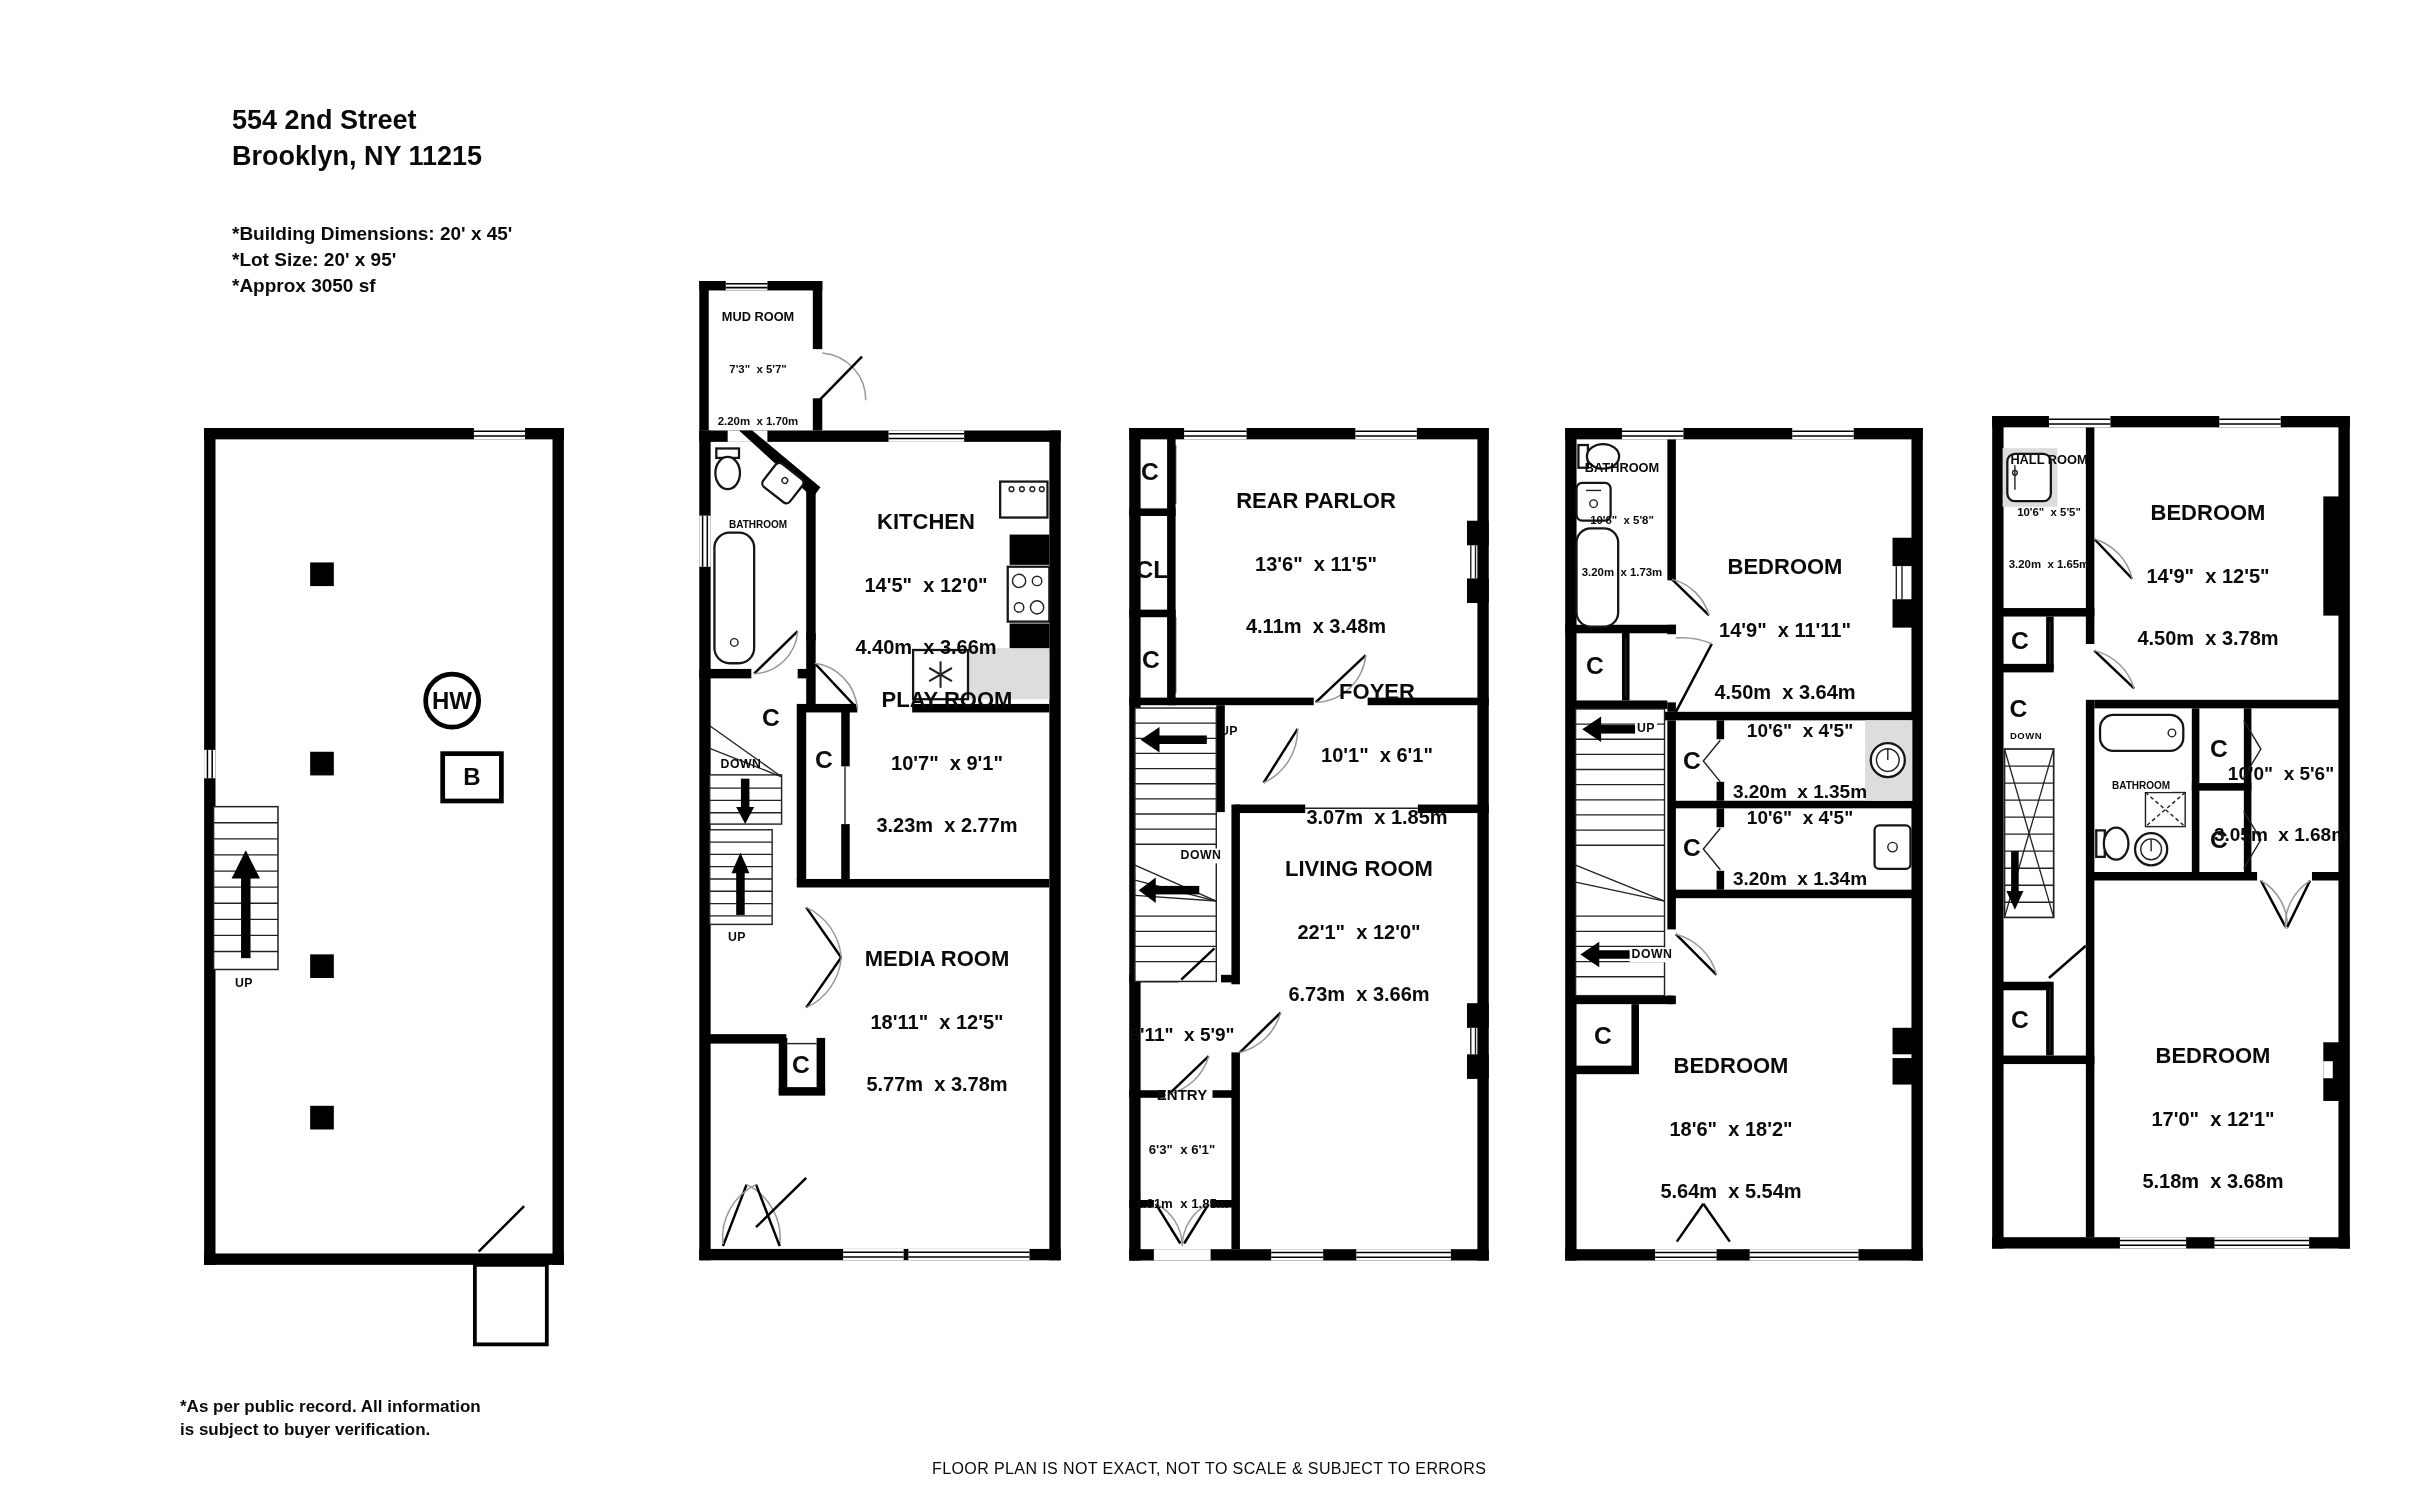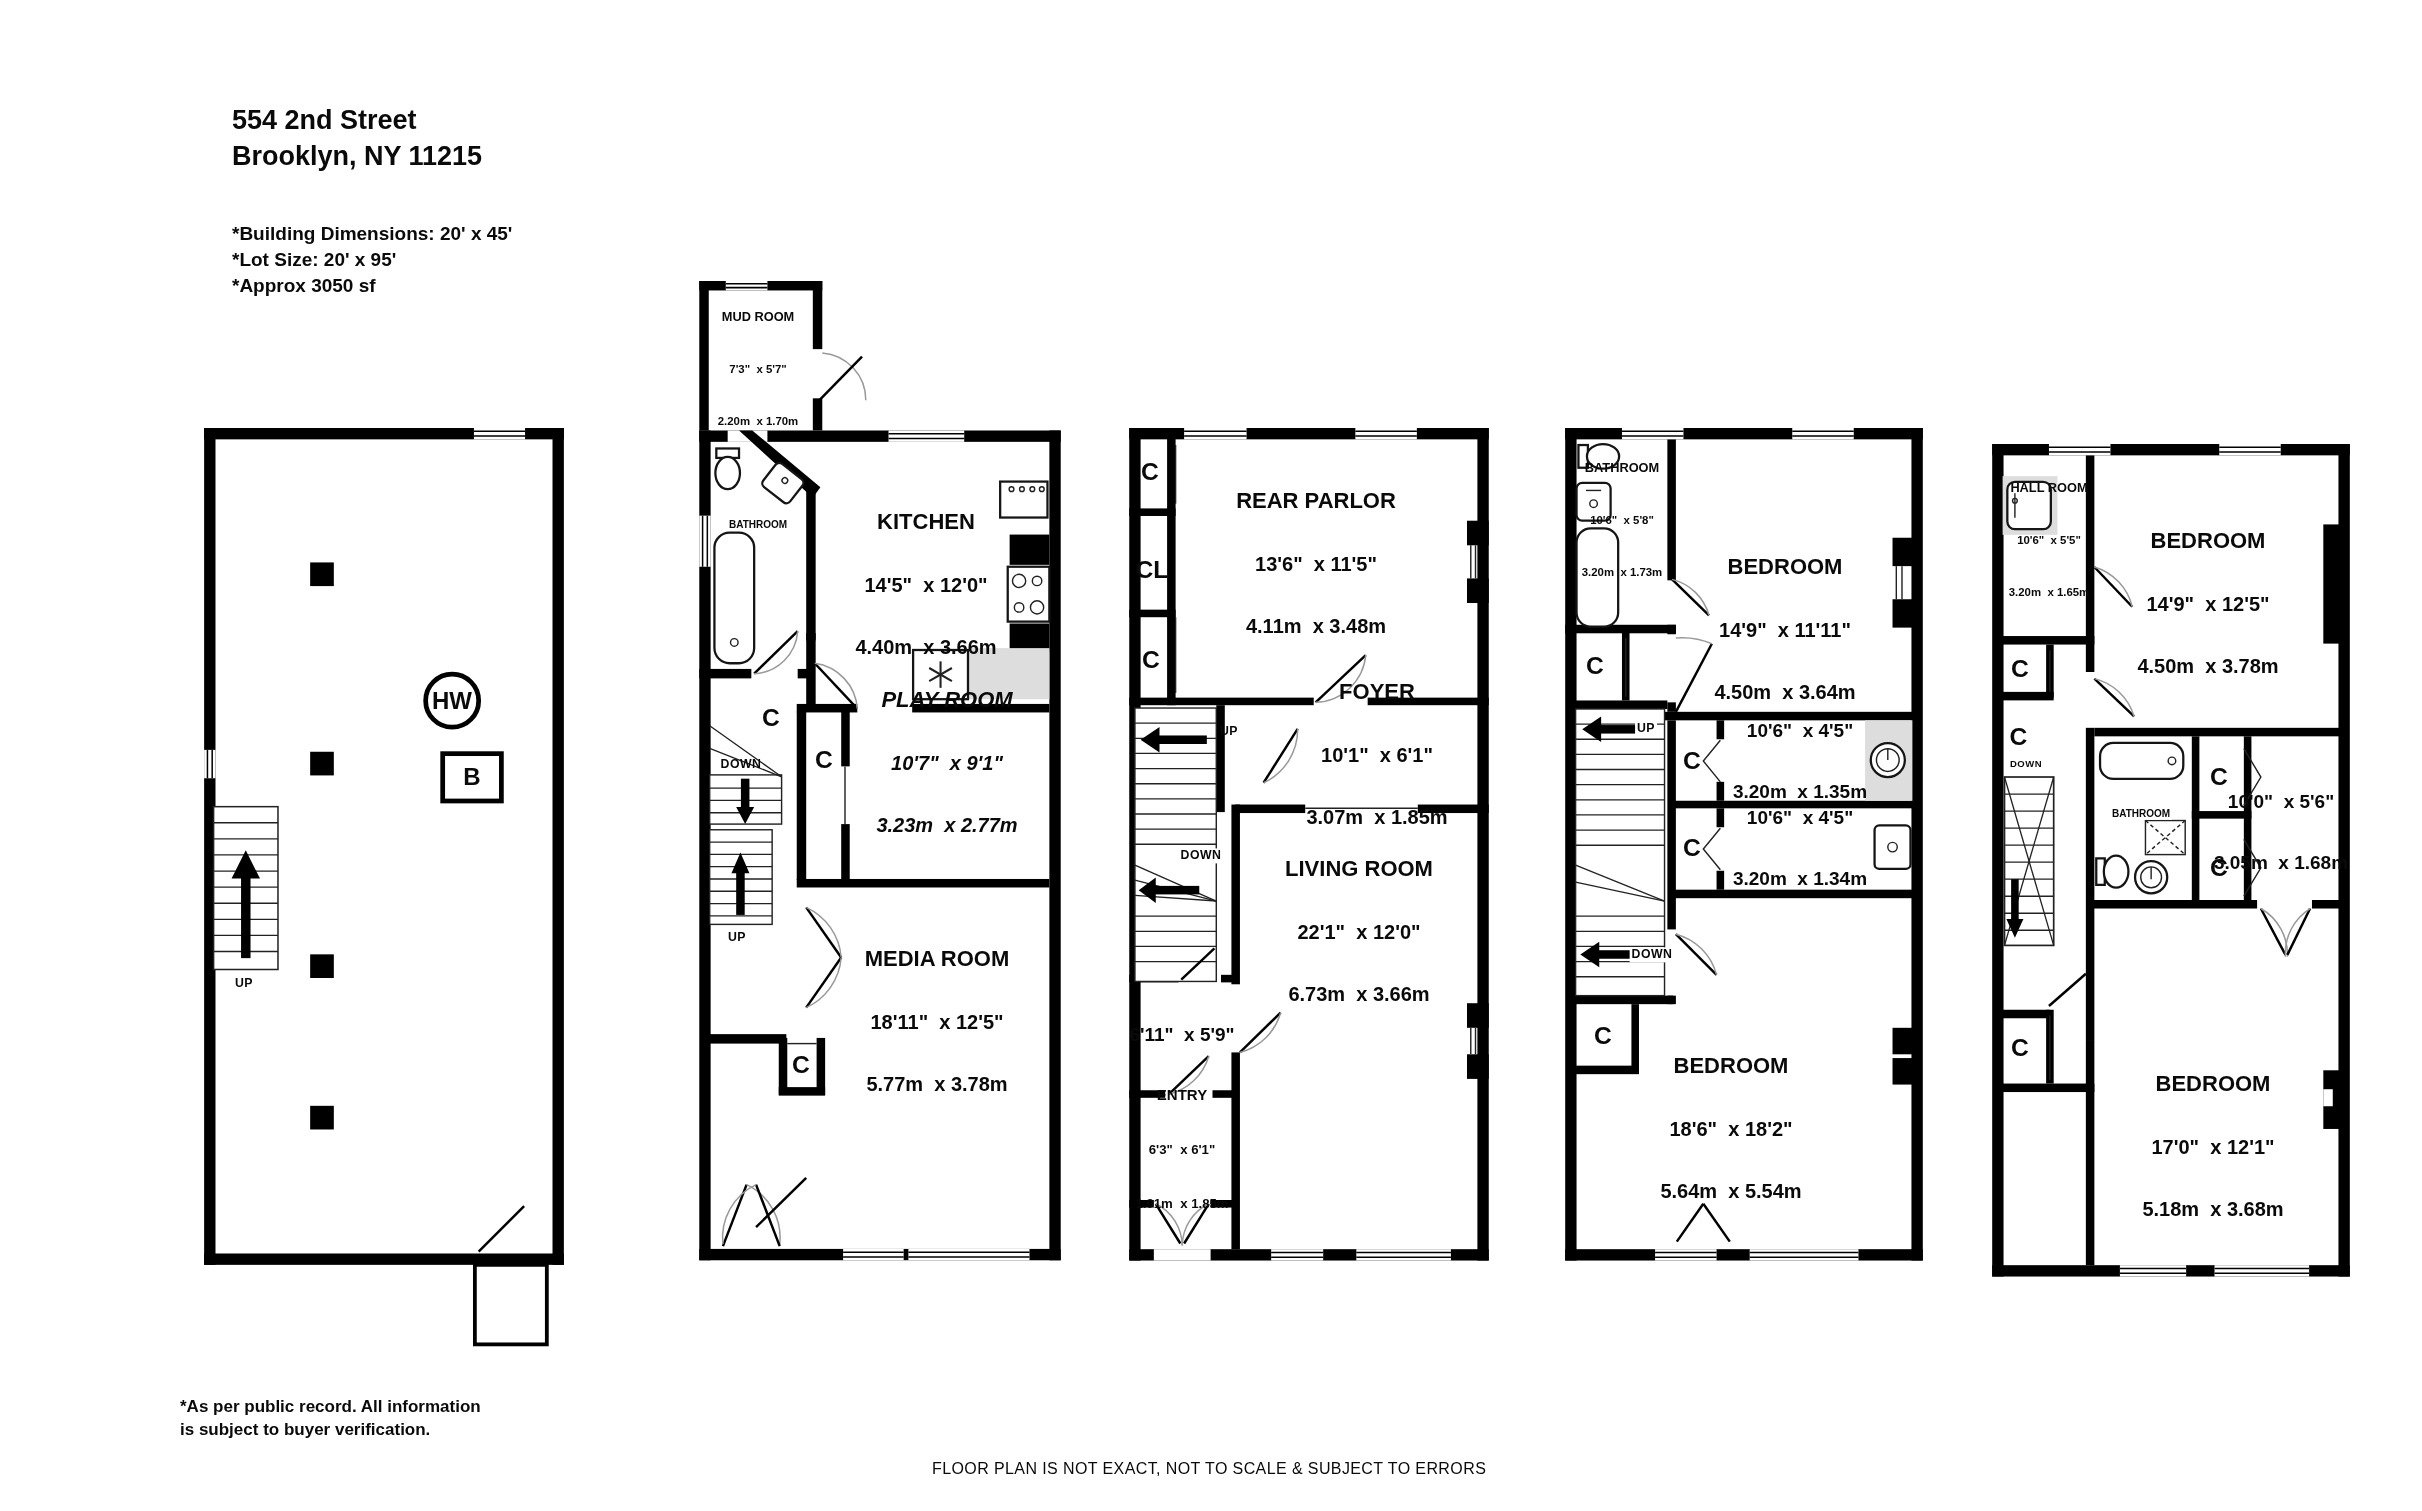--- a/index.html
+++ b/index.html
@@ -261,21 +261,21 @@
       <span class="dm">2.20m  x 1.70m</span>
     </div>
     <div class="lbl" style="left:59px;top:244px;"><span class="tiny">BATHROOM</span></div>
     <div class="lbl" style="left:227px;top:303px;">
       <span class="nm">KITCHEN</span>
       <span class="dm">14'5"  x 12'0"</span>
       <span class="dm">4.40m  x 3.66m</span>
     </div>
     <div class="lbl" style="left:72px;top:437px;"><span class="cc">C</span></div>
     <div class="lbl" style="left:125px;top:479px;"><span class="cc">C</span></div>
-    <div class="lbl" style="left:248px;top:481px;font-style:italic;">
+    <div class="lbl" style="left:248px;top:481px;">
       <span class="nm">PLAY ROOM</span>
       <span class="dm">10'7"  x 9'1"</span>
       <span class="dm">3.23m  x 2.77m</span>
     </div>
     <div class="lbl" style="left:42px;top:484px;"><span class="ud">DOWN</span></div>
     <div class="lbl" style="left:38px;top:657px;"><span class="ud">UP</span></div>
     <div class="lbl" style="left:238px;top:740px;">
       <span class="nm">MEDIA ROOM</span>
       <span class="dm">18'11"  x 12'5"</span>
       <span class="dm">5.77m  x 3.78m</span>
@@ -551,21 +551,21 @@
     </div>
     <div class="lbl" style="left:87px;top:527px;background:#fff;padding:0 1.9px;"><span class="ud">DOWN</span></div>
     <div class="lbl" style="left:38px;top:608px;"><span class="cc">C</span></div>
     <div class="lbl" style="left:166px;top:700px;">
       <span class="nm">BEDROOM</span>
       <span class="dm">18'6"  x 18'2"</span>
       <span class="dm">5.64m  x 5.54m</span>
     </div>
   </div>
 
-  <div class="plan" style="left:1968px;top:444px;width:358px;height:842px;">
+  <div class="plan" style="left:1968px;top:416px;width:358px;height:842px;">
     <svg width="358" height="842" viewBox="0 0 378 890">
       <rect x="0" y="0" width="378" height="880" fill="#fff"></rect>
       <g>
         <rect class="w" x="0" y="0" width="378" height="12"></rect>
         <rect class="w" x="0" y="0" width="12" height="880"></rect>
         <rect class="w" x="366" y="0" width="12" height="880"></rect>
         <rect class="w" x="0" y="868" width="378" height="12"></rect>
         <rect class="w" x="99" y="11" width="9" height="200"></rect>
         <rect class="w" x="11" y="203" width="97" height="9"></rect>
         <rect class="w" x="57" y="212" width="8" height="56"></rect>

